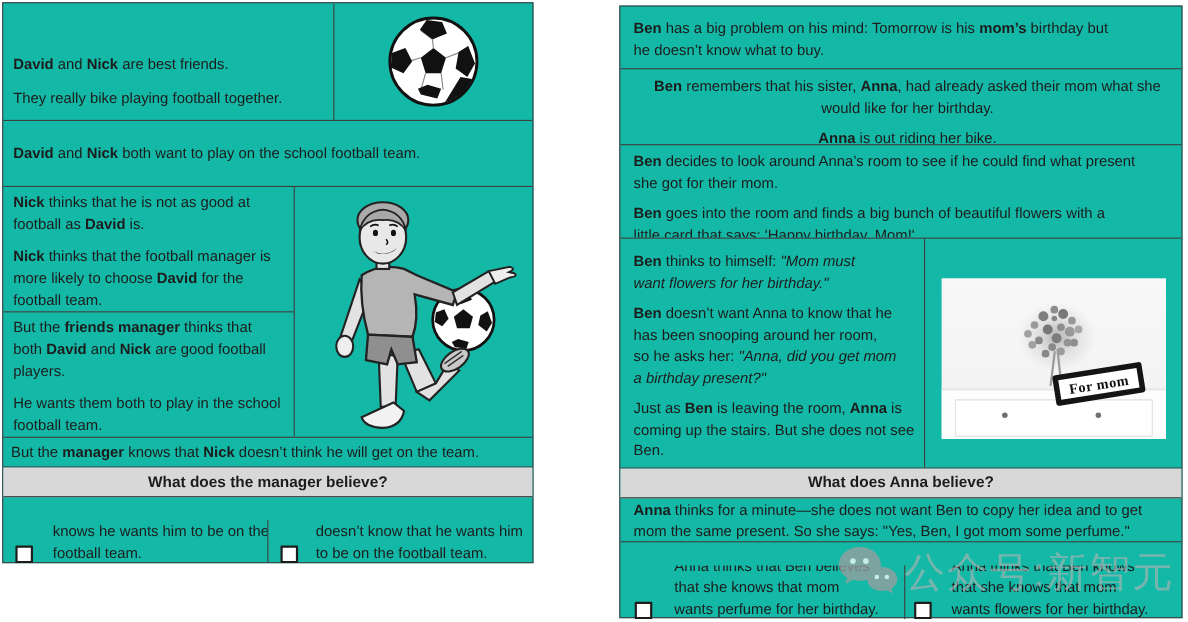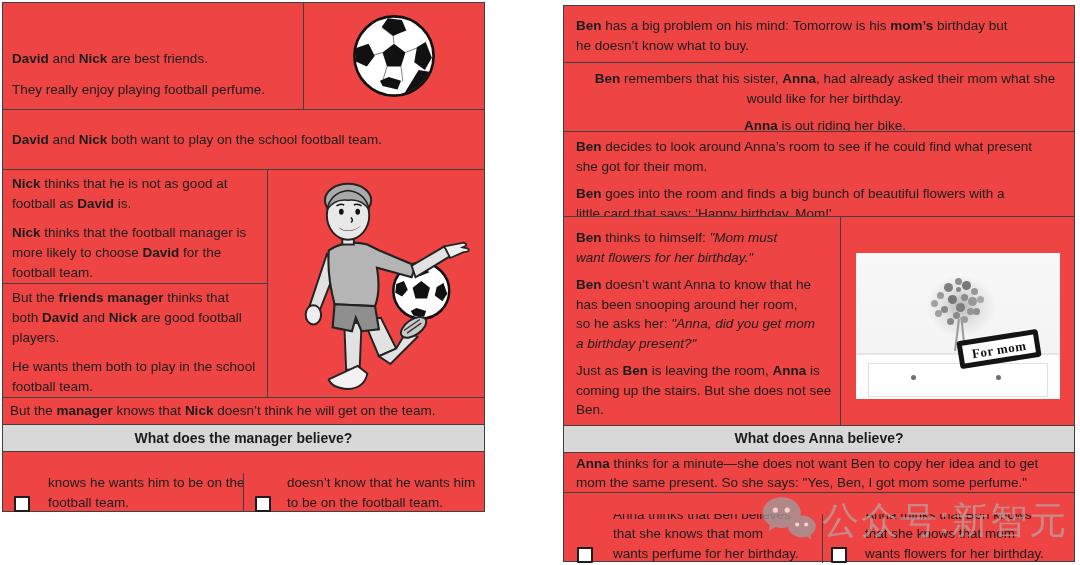--- a/index.html
+++ b/index.html
@@ -8,21 +8,21 @@
     --text:#1c1c1c;
     --wm:#b3b3b3;
   }
   *{box-sizing:border-box;margin:0;padding:0;}
   html,body{background:#ffffff;}
   .page{
     position:relative;width:1080px;height:565px;background:#fff;overflow:hidden;
     font-family:"Liberation Sans","DejaVu Sans",sans-serif;
     color:var(--text);font-size:13.5px;line-height:20px;
   }
-  .panel{position:absolute;border:1px solid var(--border);background:#ef4444;}
+  .panel{position:absolute;border:1px solid var(--border);background:#14b8a6;}
   .panel.left{left:2px;top:2px;width:483px;height:510px;}
   .panel.right{left:563px;top:5px;width:512px;height:557px;line-height:19.5px;}
   .row{border-bottom:1px solid var(--border);overflow:hidden;display:flex;}
   .row:last-child{border-bottom:none;}
   .cellR{border-right:1px solid var(--border);}
   .txt p{white-space:nowrap;}
   b{font-weight:bold;}
   i{font-style:italic;}
 
   
@@ -105,21 +105,21 @@
 </head>
 <body>
 
 <div class="page">
 
   <section class="panel left">
 
     <div class="row l-r1">
       <div class="cellR intro-text txt">
         <p><b>David</b> and <b>Nick</b> are best friends.</p>
-        <p>They really enjoy playing football perfume.</p>
+        <p>They really bike playing football together.</p>
       </div>
       <div class="ball-cell">
         <svg width="88" height="88" viewBox="0 0 100 100" aria-hidden="true">
           <circle cx="50" cy="50" r="45" fill="#fff" stroke="#111" stroke-width="3"></circle>
           <path d="M62 92 A45 45 0 0 0 90 68 L78 66 Z" fill="#111"></path>
           <g stroke="#8a8a8a" stroke-width="1.2" fill="none">
             <path d="M50 36 L49 27 M63 46 L76 41 M58 62 L60 79 M42 62 L37 79 M37 46 L27 49"></path>
             <path d="M49 27 L37 18 M49 27 L59 21 M76 41 L86 35 M27 49 L21 37 M27 49 L19 61"></path>
           </g>
           <g fill="#111">

